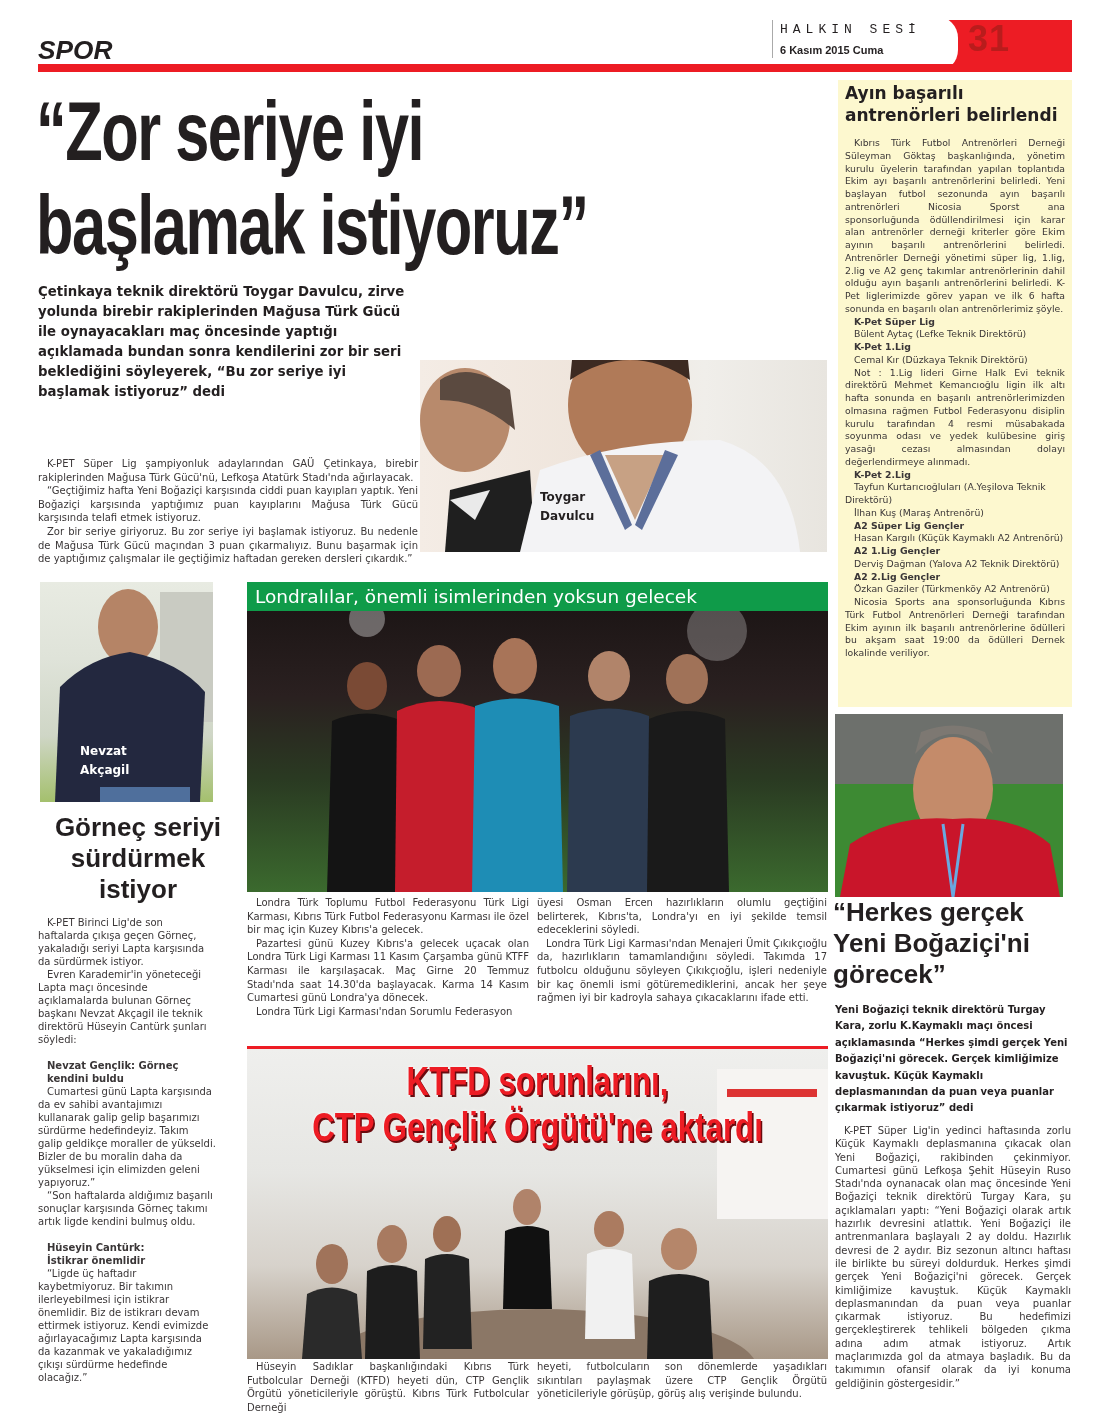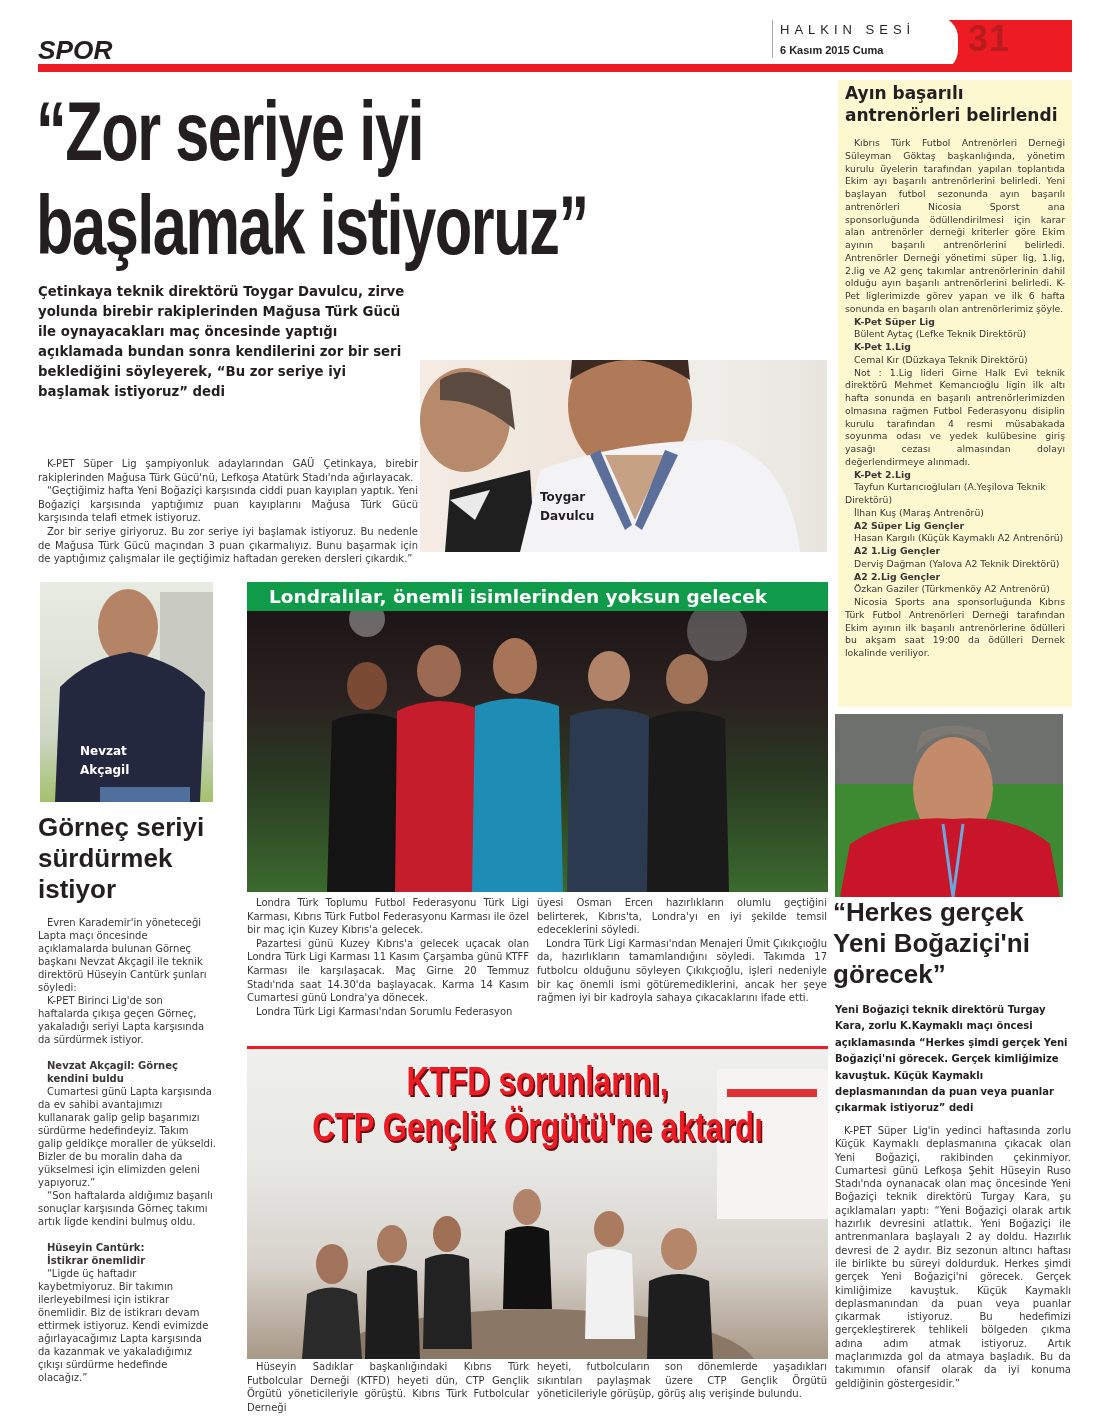--- a/index.html
+++ b/index.html
@@ -5,21 +5,21 @@
   * { box-sizing: border-box; margin: 0; padding: 0; }
   html, body { width: 1102px; height: 1417px; background: #ffffff; overflow: hidden; }
   body { position: relative; font-family: "DejaVu Sans", sans-serif; color: #231f20; }
 
   .abs { position: absolute; }
 
   
   .spor { left: 38px; top: 36px; font-family: "Liberation Sans", sans-serif; font-weight: 900; font-style: italic; font-size: 25px; letter-spacing: 0px; color: #231f20; transform: scaleX(1.05); transform-origin: left; }
   .redbar { left: 38px; top: 64px; width: 1034px; height: 8px; background: #ed1c24; }
   .masthead-sep { left: 772px; top: 20px; width: 1px; height: 38px; background: #aaa; }
-  .masthead-name { left: 780px; top: 22px; font-family: Liberation Sans, sans-serif; font-size: 13px; letter-spacing: 5px; color: #231f20; }
+  .masthead-name { left: 780px; top: 22px; font-family: Liberation Mono, monospace; font-size: 13px; letter-spacing: 5px; color: #231f20; }
   .masthead-date { left: 780px; top: 44px; font-family: "Liberation Sans", sans-serif; font-size: 11px; color: #231f20; font-weight: bold; }
   .pagenum-box { left: 938px; top: 20px; width: 134px; height: 48px; background: #ed1c24; border-radius: 0; }
   .pagenum-notch { left: 928px; top: 16px; width: 30px; height: 56px; background: #fff; border-radius: 0 22px 22px 0; }
   .pagenum { left: 968px; top: 18px; font-family: "Liberation Sans", sans-serif; font-weight: 900; font-size: 36px; color: #b91c1c; letter-spacing: 1px; }
 
   
   .headline { left: 36px; top: 84px; width: 790px; font-family: "Liberation Sans", sans-serif; font-weight: bold; font-size: 84px; line-height: 94px; color: #231f20; letter-spacing: -2px; transform: scaleX(0.73); transform-origin: left top; width: 1080px; }
   .lead { left: 38px; top: 282px; width: 380px; font-size: 13.3px; line-height: 20px; font-weight: bold; color: #231f20; }
   .body-text { font-size: 10px; line-height: 13.6px; color: #3a3637; text-align: justify; }
   .body-text p { text-indent: 9px; }
@@ -31,26 +31,26 @@
   .caption-photo { font-weight: bold; font-size: 12px; line-height: 19px; text-align: left; }
 
   
   .sidebar-box { left: 838px; top: 80px; width: 234px; height: 627px; background: #fdf8cf; }
   .sidebar-title { left: 845px; top: 82px; width: 225px; font-size: 17px; line-height: 22px; font-weight: bold; color: #231f20; }
   .sidebar-body { left: 845px; top: 137px; width: 220px; font-size: 9.3px; line-height: 12.75px; }
   .sidebar-body .b { font-weight: bold; }
 
   
   .nevzat-photo { left: 40px; top: 582px; width: 173px; height: 220px; background: linear-gradient(180deg, #e8ebe2 0%, #dfe3d9 35%, #cfd6c6 70%, #a4c06d 100%); }
-  .gorneç-title { left: 38px; top: 812px; width: 200px; font-family: "Liberation Sans", sans-serif; font-weight: bold; font-size: 26px; line-height: 31px; color: #231f20; }
+  .gorneç-title { left: 38px; top: 812px; width: 200px; font-family: "Liberation Sans", sans-serif; font-weight: bold; font-size: 26px; line-height: 31px; color: #231f20; text-align: center; }
   .gornec-body { left: 38px; top: 916px; width: 178px; font-size: 10px; line-height: 13px; text-align: left; }
   .gornec-body .sub { font-weight: bold; padding-left: 9px; }
 
   
-  .green-banner { left: 247px; top: 582px; width: 581px; height: 29px; background: #0f9b49; color: #fff; font-weight: bold; font-size: 18.5px; line-height: 29px; padding-left: 22px; }
+  .green-banner { left: 247px; top: 582px; width: 581px; height: 29px; background: #0f9b49; color: #fff; font-weight: normal; font-size: 18.5px; line-height: 29px; padding-left: 8px; }
   .team-photo { left: 247px; top: 611px; width: 581px; height: 281px; background: linear-gradient(180deg, #1d1616 0%, #2a2020 30%, #2a3a22 60%, #3b6a2e 100%); }
   .londra-col1 { left: 247px; top: 896px; width: 282px; }
   .londra-col2 { left: 537px; top: 896px; width: 290px; }
 
   
   .ktfd-rule { left: 247px; top: 1046px; width: 581px; height: 3px; background: #ed1c24; }
   .ktfd-photo { left: 247px; top: 1049px; width: 581px; height: 310px; background: linear-gradient(180deg, #efefed 0%, #e6e6e3 40%, #d7d2cb 70%, #a89887 100%); }
   .ktfd-title { left: 247px; top: 1058px; width: 581px; text-align: center; font-family: "Liberation Sans", sans-serif; font-weight: bold; font-size: 40px; line-height: 46px; color: #ed1c24; text-shadow: 2px 2px 0 #6b0a0e, 0 0 4px #fff; transform: scaleX(0.78); transform-origin: center top; }
   .ktfd-col1 { left: 247px; top: 1360px; width: 282px; }
   .ktfd-col2 { left: 537px; top: 1360px; width: 290px; }
@@ -139,24 +139,24 @@
     <div>Nevzat</div>
     <div>Akçagil</div>
   </div>
 </div>
 <div class="abs gorneç-title">
   <div>Görneç seriyi</div>
   <div>sürdürmek</div>
   <div>istiyor</div>
 </div>
 <div class="abs body-text gornec-body">
+  <p>K-PET Birinci Lig'de son haftalarda çıkışa geçen Görneç, yakaladığı seriyi Lapta karşısında da sürdürmek istiyor.</p>
   <p>Evren Karademir'in yöneteceği Lapta maçı öncesinde açıklamalarda bulunan Görneç başkanı Nevzat Akçagil ile teknik direktörü Hüseyin Cantürk şunları söyledi:</p>
-  <p>K-PET Birinci Lig'de son haftalarda çıkışa geçen Görneç, yakaladığı seriyi Lapta karşısında da sürdürmek istiyor.</p>
   <div style="height:13px"></div>
-  <div class="sub">Nevzat Akçagil: Görneç</div>
+  <div class="sub">Nevzat Gençlik: Görneç</div>
   <div class="sub">kendini buldu</div>
   <p>Cumartesi günü Lapta karşısında da ev sahibi avantajımızı kullanarak galip gelip başarımızı sürdürme hedefindeyiz. Takım galip geldikçe moraller de yükseldi. Bizler de bu moralin daha da yükselmesi için elimizden geleni yapıyoruz.”</p>
   <p>“Son haftalarda aldığımız başarılı sonuçlar karşısında Görneç takımı artık ligde kendini bulmuş oldu.</p>
   <div style="height:13px"></div>
   <div class="sub">Hüseyin Cantürk:</div>
   <div class="sub">İstikrar önemlidir</div>
   <p>“Ligde üç haftadır kaybetmiyoruz. Bir takımın ilerleyebilmesi için istikrar önemlidir. Biz de istikrarı devam ettirmek istiyoruz. Kendi evimizde ağırlayacağımız Lapta karşısında da kazanmak ve yakaladığımız çıkışı sürdürme hedefinde olacağız.”</p>
 </div>
 
 <div class="abs green-banner">Londralılar, önemli isimlerinden yoksun gelecek</div>

